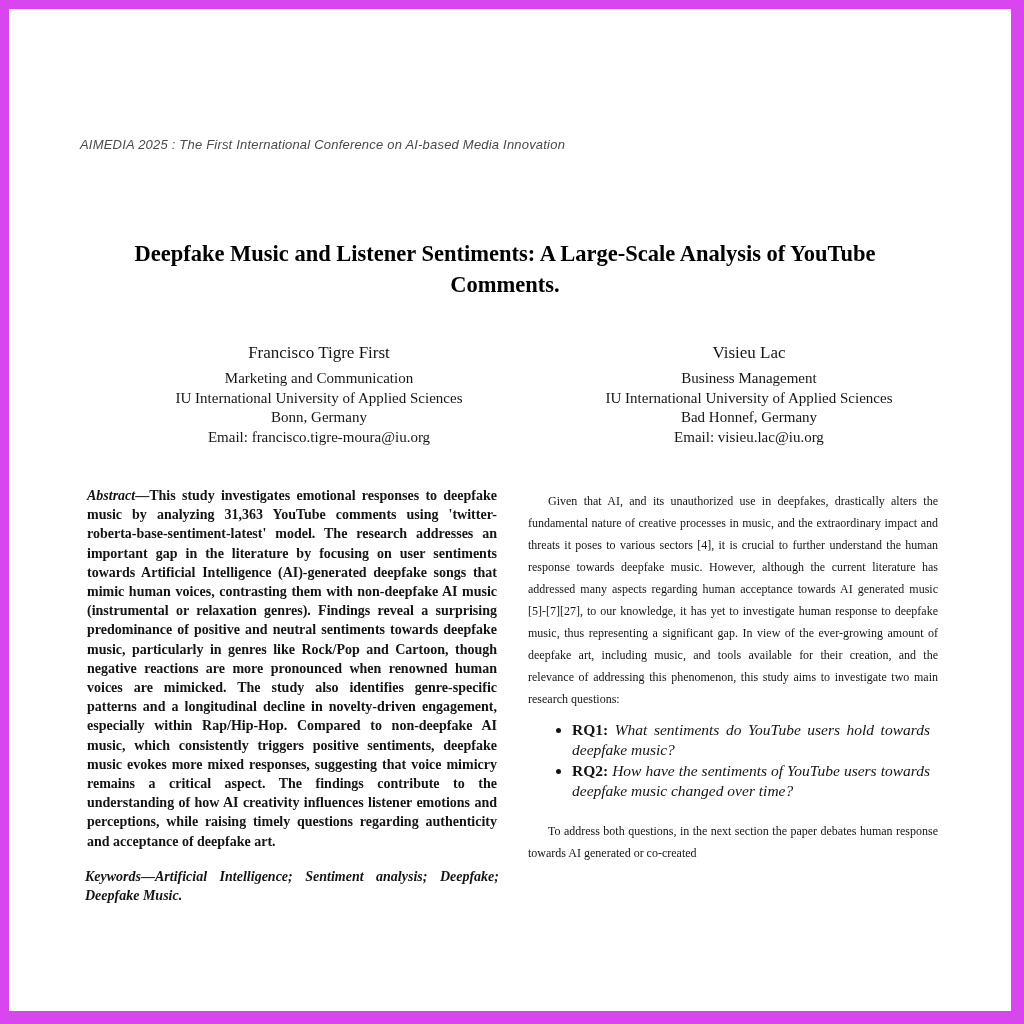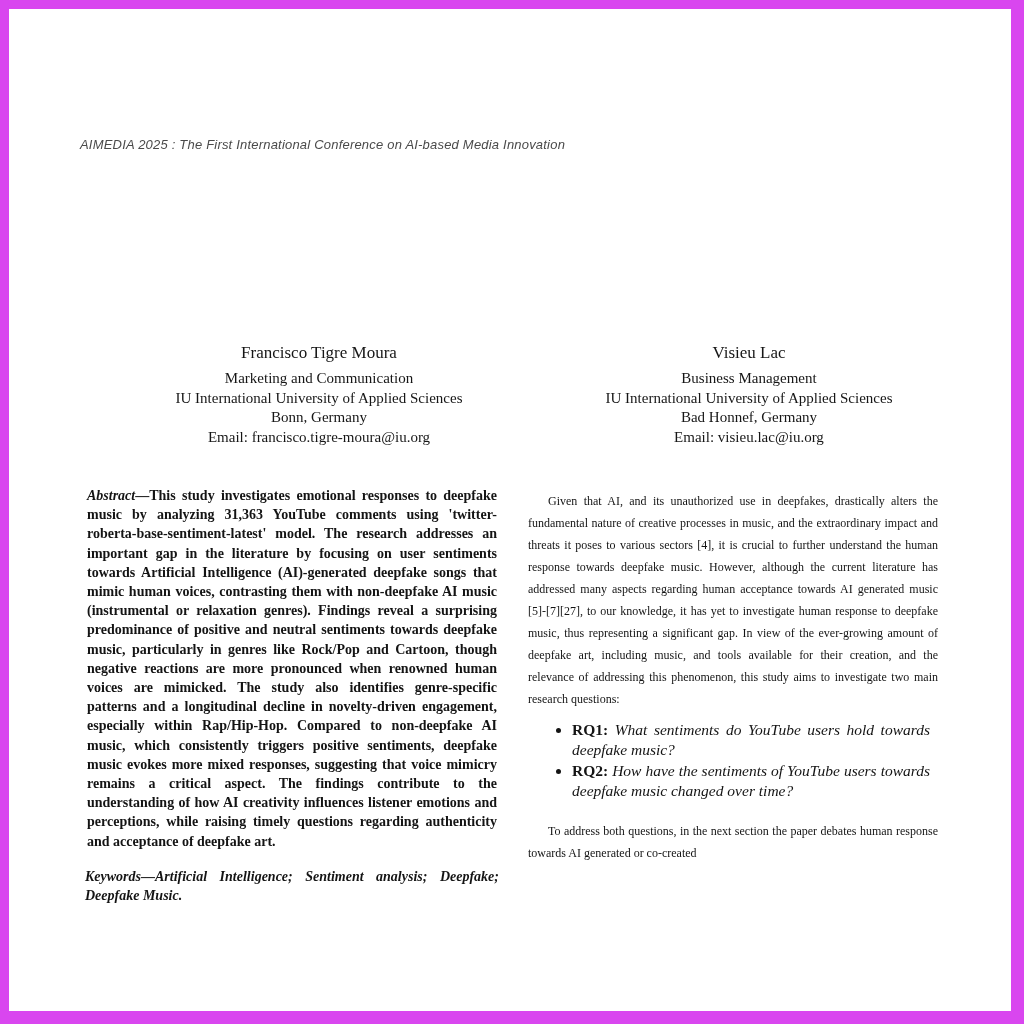--- a/index.html
+++ b/index.html
@@ -115,24 +115,28 @@
   }
 </style>
 </head>
 <body>
 
 <div class="frame">
   <div class="page">
 
     <div class="conf-header">AIMEDIA 2025 : The First International Conference on AI-based Media Innovation</div>
 
+    <h1 class="title">
+      <span class="title-line">Deepfake Music and Listener Sentiments: A Large-Scale Analysis of YouTube</span>
+      <span class="title-line">Comments.</span>
+    </h1>
 
     <div class="authors">
       <div class="author">
-        <div class="author-name">Francisco Tigre Moura</div>
+        <div class="author-name">Francisco Tigre First</div>
         <div class="author-line">Marketing and Communication</div>
         <div class="author-line">IU International University of Applied Sciences</div>
         <div class="author-line">Bonn, Germany</div>
         <div class="author-line">Email: francisco.tigre-moura@iu.org</div>
       </div>
       <div class="author">
         <div class="author-name">Visieu Lac</div>
         <div class="author-line">Business Management</div>
         <div class="author-line">IU International University of Applied Sciences</div>
         <div class="author-line">Bad Honnef, Germany</div>

